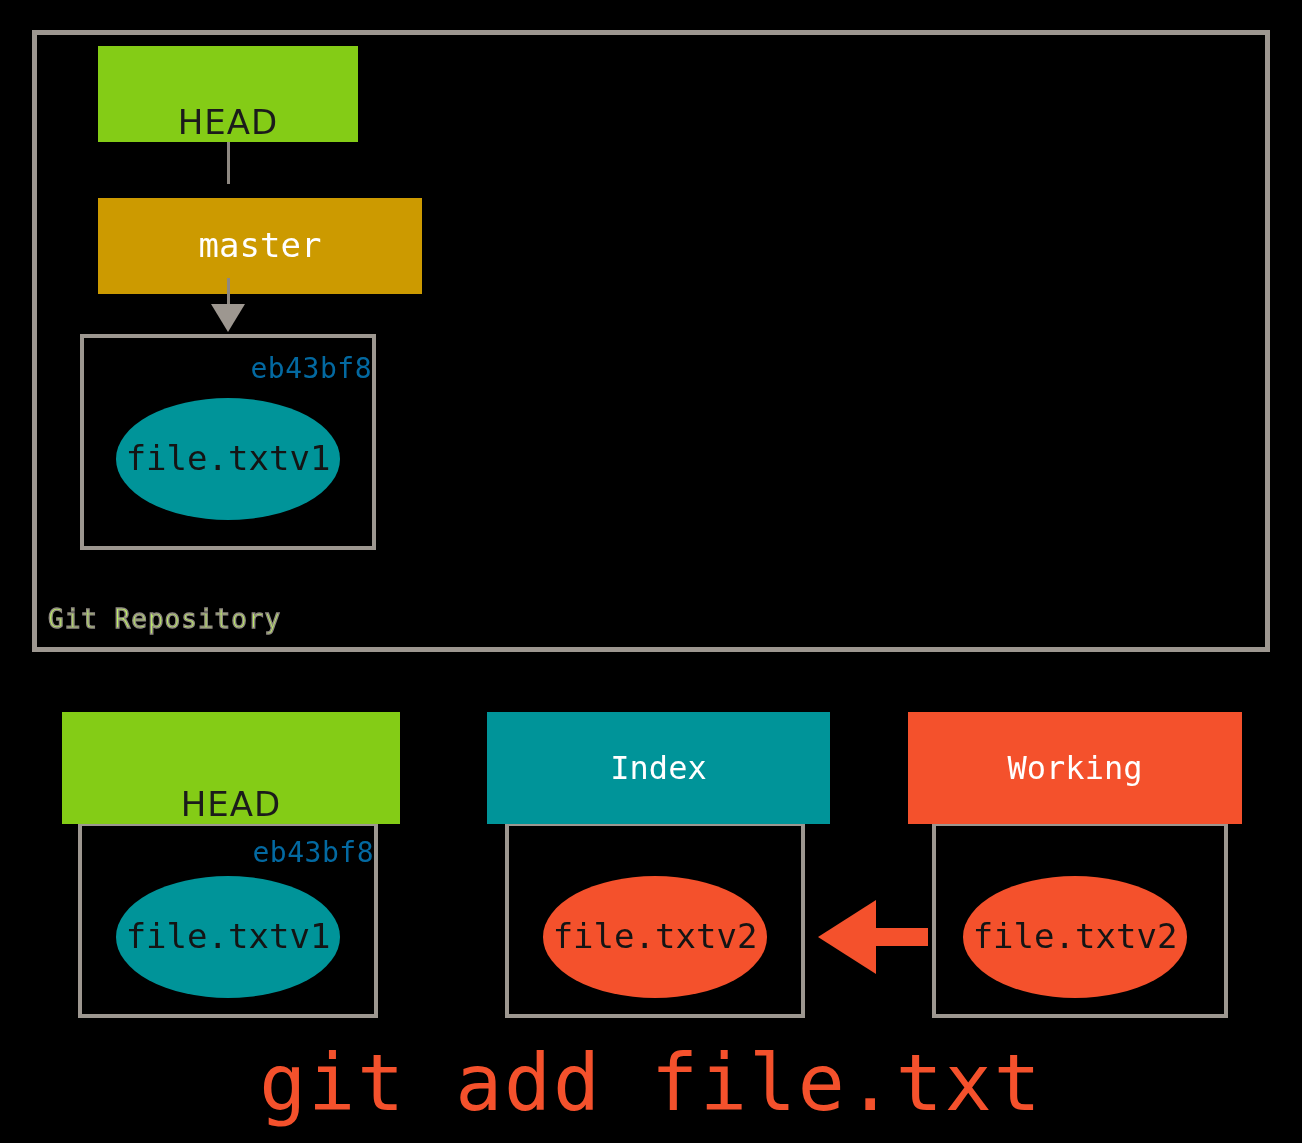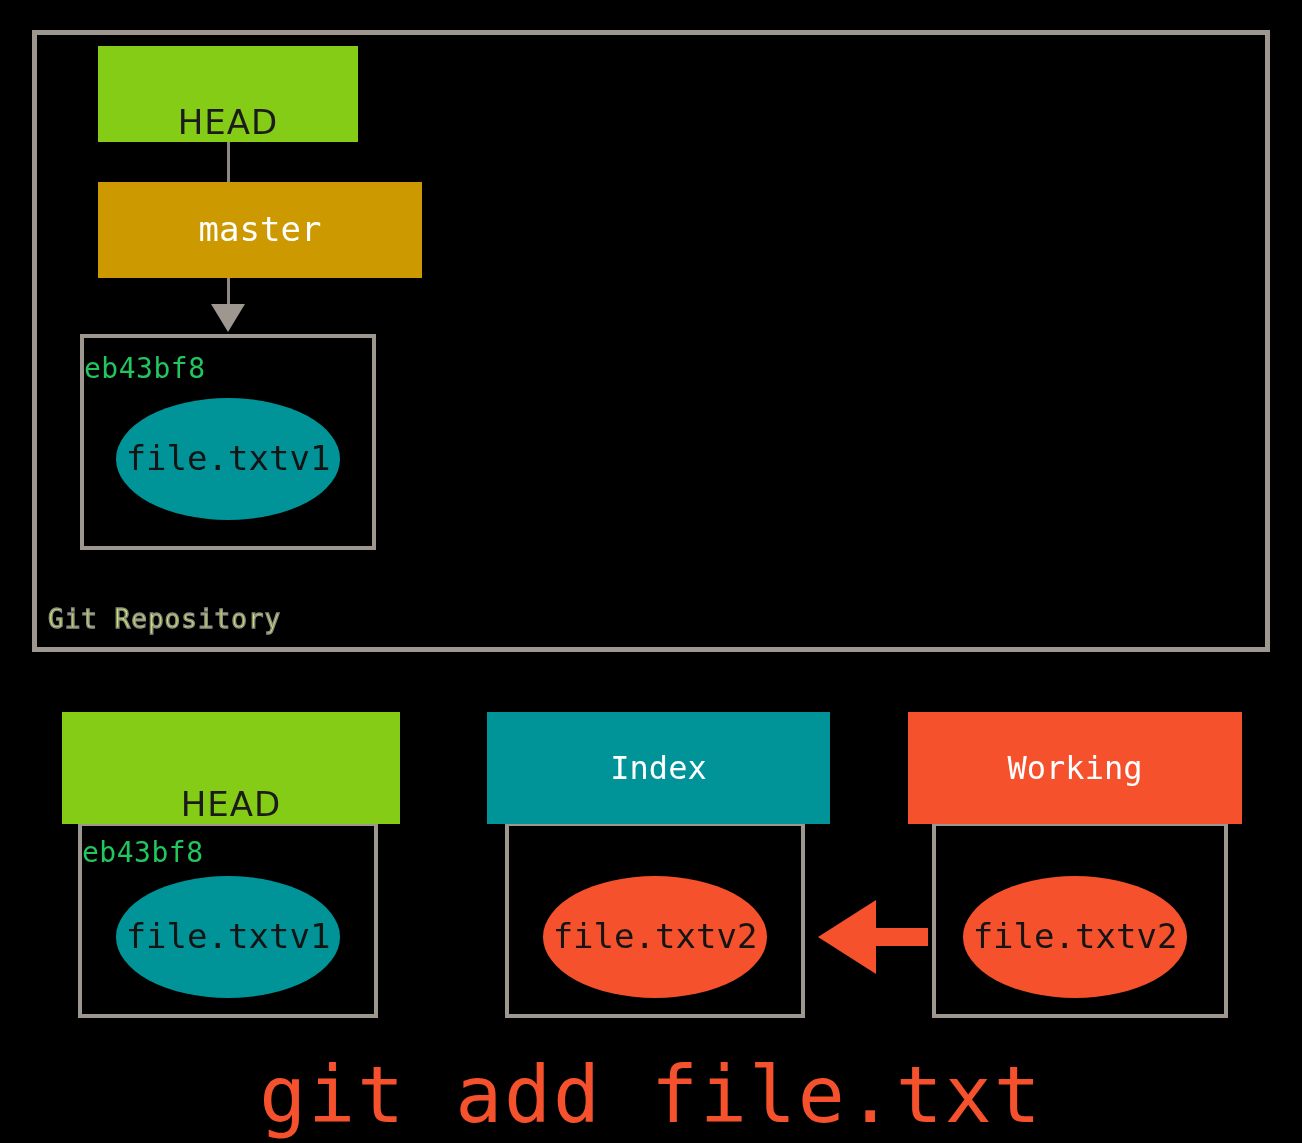--- a/index.html
+++ b/index.html
@@ -64,20 +64,21 @@
     font-size: 34px;
     letter-spacing: 1px;
     align-items: flex-end;
   }
 
   .master-box {
     background: #cc9a00;
     color: #ffffff;
     font-family: "DejaVu Sans Mono", monospace;
     font-size: 34px;
+    margin-top: 16px;
   }
 
   .index-box {
     background: #009499;
     color: #ffffff;
     font-family: "DejaVu Sans Mono", monospace;
     font-size: 32px;
   }
 
   .workdir-box {
@@ -105,24 +106,24 @@
   
   .container-box {
     position: absolute;
     box-sizing: border-box;
     border: 4px solid #9d9790;
     background: #000000;
   }
   .hash-label {
     position: absolute;
     width: 100%;
-    text-align: left;
+    text-align: right;
     font-family: "DejaVu Sans Mono", monospace;
     font-size: 28px;
-    color: #22c55e;
+    color: #0369a1;
     letter-spacing: 0.5px;
   }
 
   
   .blob {
     position: absolute;
     display: flex;
     align-items: center;
     justify-content: center;
     border-radius: 50% / 50%;
@@ -234,15 +235,15 @@
   <div class="blob orange" style="left:963px; top:876px; width:224px; height:122px;">
     <span>file.txt</span>
     <span class="ln2">v2</span>
   </div>
 
   <div class="arrow-left-wrap" style="left:818px; top:900px; width:110px; height:74px;">
     <div class="arrow-left-shaft" style="width:56px;"></div>
     <div class="arrow-left-head"></div>
   </div>
 
-  <div class="caption" style="top:1038px;margin-top:12px;">git add file.txt</div>
+  <div class="caption" style="top:1038px;">git add file.txt</div>
 
 </div>
 
 </body></html>

